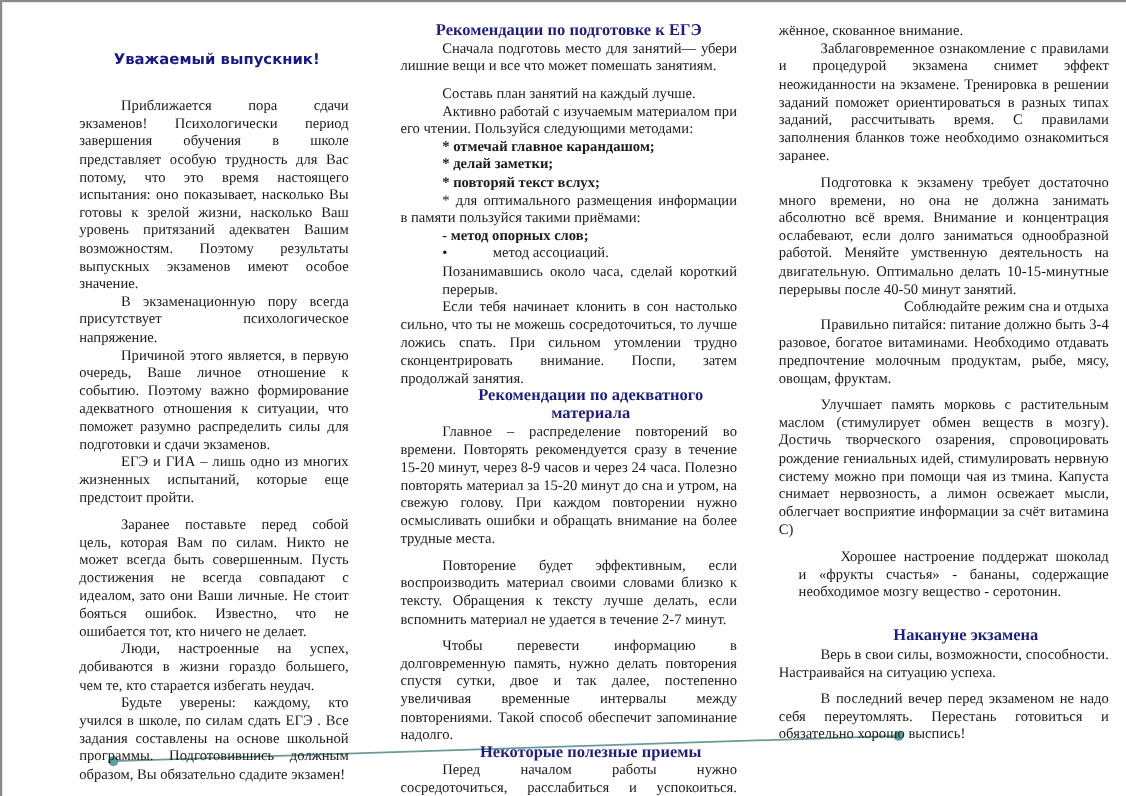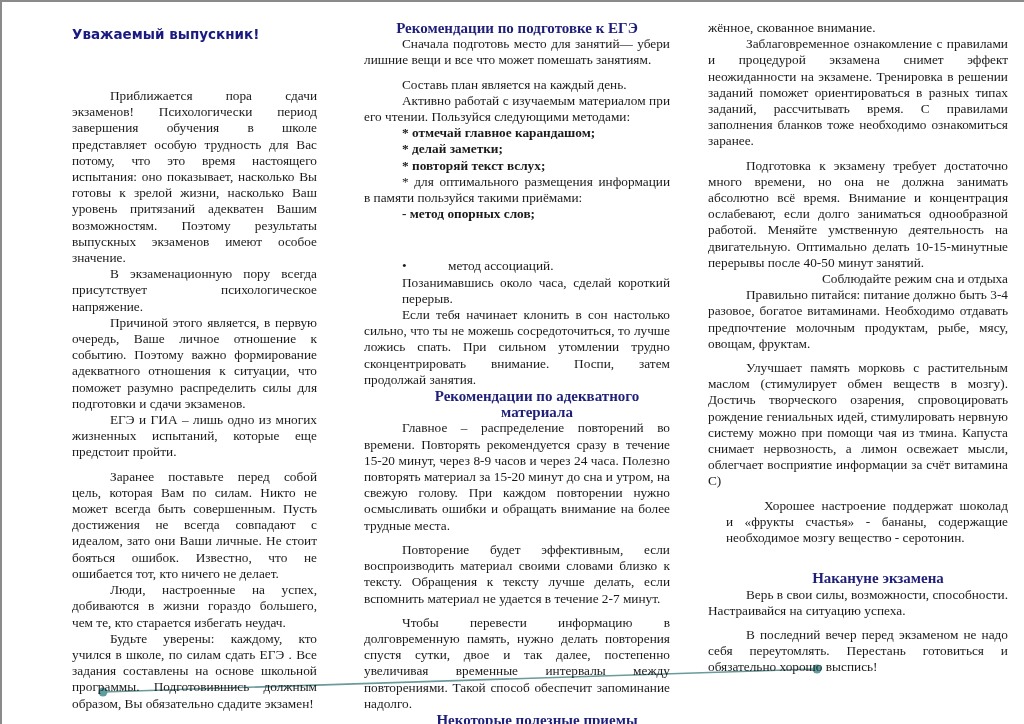--- a/index.html
+++ b/index.html
@@ -13,36 +13,36 @@
       position: absolute;
       font-family: "Liberation Serif", serif;
       font-size: 13.3px; line-height: 16.2px; color: #1a1a1a;
       text-align: justify;
     }
     .col p { margin: 0; text-indent: 38px; }
     .col p.noindent { text-indent: 0; }
     .col p.gap { margin-top: 8px; }
     .col p.list { text-indent: 0; padding-left: 38px; font-weight: bold; }
     .col p.hang { text-indent: 0; padding-left: 38px; }
-    .col p.bullet { text-indent: 0; padding-left: 38px; margin-top: 36px; }
+    .col p.bullet { text-indent: 0; padding-left: 38px; }
     .col p.bullet .dot { display: inline-block; width: 46px; }
     .col p.centered-ind { text-indent: 58px; text-align: right; }
     .col p.shift { padding-left: 18px; text-indent: 38px; }
     .heading {
       font-family: "Liberation Serif", serif; font-weight: bold;
       color: #1f1f7a; text-align: center; font-size: 15px; line-height: 16.2px;
       margin: 0;
     }
     #col-left { left: 70px; top: 86px; width: 245px; }
     #col-mid { left: 362px; top: 18px; width: 306px; }
     #col-right { left: 706px; top: 18px; width: 300px; }
     .main-title {
-      position: absolute; left: 70px; top: 24px; width: 250px;
+      position: absolute; left: 70px; top: 44px; width: 250px;
       font-family: "DejaVu Sans", sans-serif; font-weight: bold;
-      font-size: 13.5px; color: #1a1a80; 
+      font-size: 13.5px; color: #1a1a80; text-align: center;
     }
     .deco { position: absolute; left: 0; top: 0; }
   </style>
 </head>
 <body>
 
 <div class="page">
 
   <svg class="deco" width="1024" height="724">
     <line x1="101" y1="690" x2="815" y2="667" stroke="#6a9a9c" stroke-width="1.6"></line>
@@ -58,21 +58,21 @@
     <p>Причиной этого является, в первую очередь, Ваше личное отношение к событию. Поэтому важно формирование адекватного отношения к ситуации, что поможет разумно распределить силы для подготовки и сдачи экзаменов.</p>
     <p>ЕГЭ и ГИА – лишь одно из многих жизненных испытаний, которые еще предстоит пройти.</p>
     <p class="gap">Заранее поставьте перед собой цель, которая Вам по силам. Никто не может всегда быть совершенным. Пусть достижения не всегда совпадают с идеалом, зато они Ваши личные. Не стоит бояться ошибок. Известно, что не ошибается тот, кто ничего не делает.</p>
     <p>Люди, настроенные на успех, добиваются в жизни гораздо большего, чем те, кто старается избегать неудач.</p>
     <p>Будьте уверены: каждому, кто учился в школе, по силам сдать ЕГЭ . Все задания составлены на основе школьной программы. Подготовившись должным образом, Вы обязательно сдадите экзамен!</p>
   </div>
 
   <div class="col" id="col-mid">
     <h3 class="heading">Рекомендации по подготовке к ЕГЭ</h3>
     <p>Сначала подготовь место для занятий— убери лишние вещи и все что может помешать занятиям.</p>
-    <p class="gap">Составь план является на каждый день.</p>
+    <p class="gap">Составь план занятий на каждый лучше.</p>
     <p>Активно работай с изучаемым материалом при его чтении. Пользуйся следующими методами:</p>
     <p class="list">* отмечай главное карандашом;</p>
     <p class="list">* делай заметки;</p>
     <p class="list">* повторяй текст вслух;</p>
     <p>* для оптимального размещения информации в памяти пользуйся такими приёмами:</p>
     <p class="list">- метод опорных слов;</p>
     <p class="bullet"><span class="dot">•</span><span>метод ассоциаций.</span></p>
     <p class="hang">Позанимавшись около часа, сделай короткий перерыв.</p>
     <p>Если тебя начинает клонить в сон настолько сильно, что ты не можешь сосредоточиться, то лучше ложись спать. При сильном утомлении трудно сконцентрировать внимание. Поспи, затем продолжай занятия.</p>
     <h3 class="heading" style="padding-left:40px">Рекомендации по адекватного материала</h3>

